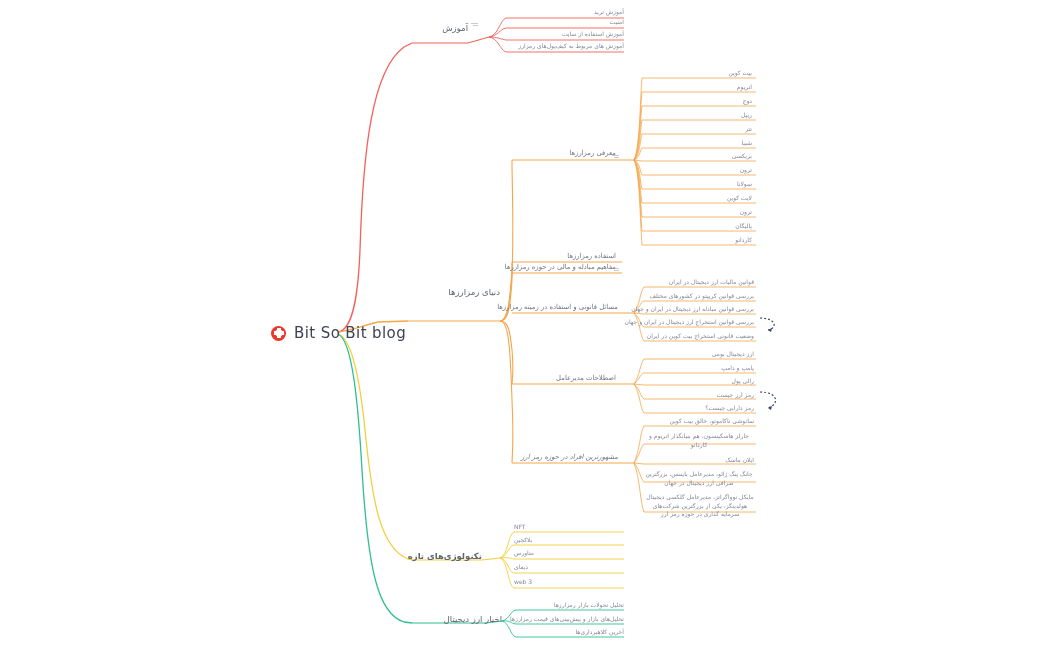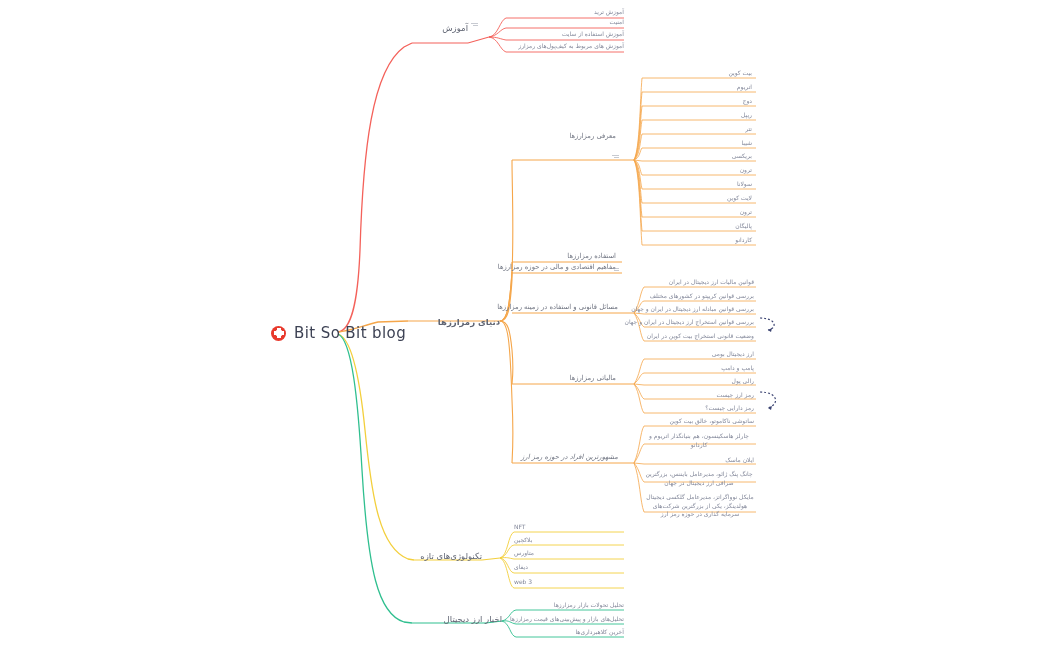--- a/index.html
+++ b/index.html
@@ -165,39 +165,39 @@
   <div class="toggle" style="left:471px;top:21px;">
       <b></b>
       <b></b>
     </div>
 
   <div class="topic l3" style="left:506px;top:8px;width:118px;">آموزش ترید</div>
   <div class="topic l3" style="left:506px;top:18px;width:118px;">امنیت</div>
   <div class="topic l3" style="left:506px;top:30px;width:118px;">آموزش استفاده از سایت</div>
   <div class="topic l3" style="left:506px;top:42px;width:118px;">آموزش های مربوط به کیف‌پول‌های رمزارز</div>
 
-  <div class="topic l1" style="left:408px;top:316px;width:92px;font-weight:bold;">دنیای رمزارزها</div>
-
-  <div class="topic l2" style="left:512px;top:132px;width:104px;">معرفی رمزارزها</div>
+  <div class="topic l1" style="left:408px;top:286px;width:92px;">دنیای رمزارزها</div>
+
+  <div class="topic l2" style="left:512px;top:149px;width:104px;">معرفی رمزارزها</div>
   <div class="toggle" style="left:612px;top:153px;">
       <b></b>
       <b></b>
     </div>
 
   <div class="topic l2" style="left:512px;top:252px;width:104px;">استفاده رمزارزها</div>
 
-  <div class="topic l2" style="left:512px;top:263px;width:104px;">مفاهیم اقتصادی و مالی در حوزه رمزارزها</div>
+  <div class="topic l2" style="left:512px;top:263px;width:104px;">مفاهیم مبادله و مالی در حوزه رمزارزها</div>
   <div class="toggle" style="left:612px;top:266px;">
       <b></b>
       <b></b>
     </div>
 
   <div class="topic l2" style="left:508px;top:303px;width:110px;">مسائل قانونی و استفاده در زمینه رمزارزها</div>
 
-  <div class="topic l2" style="left:512px;top:374px;width:104px;">مالیاتی رمزارزها</div>
+  <div class="topic l2" style="left:512px;top:374px;width:104px;">اصطلاحات مدیرعامل</div>
 
   <div class="topic l2" style="left:510px;top:453px;width:108px;font-style:italic;">مشهورترین افراد در حوزه رمز ارز</div>
 
   <div class="topic l3" style="left:642px;top:69px;width:110px;">بیت کوین</div>
   <div class="topic l3" style="left:642px;top:83px;width:110px;">اتریوم</div>
   <div class="topic l3" style="left:642px;top:97px;width:110px;">دوج</div>
   <div class="topic l3" style="left:642px;top:111px;width:110px;">ریپل</div>
   <div class="topic l3" style="left:642px;top:125px;width:110px;">تتر</div>
   <div class="topic l3" style="left:642px;top:139px;width:110px;">شیبا</div>
   <div class="topic l3" style="left:642px;top:152px;width:110px;">بریکسی</div>
@@ -219,21 +219,21 @@
   <div class="topic l3" style="left:644px;top:377px;width:110px;">رالی پول</div>
   <div class="topic l3" style="left:644px;top:391px;width:110px;">رمز ارز چیست</div>
   <div class="topic l3" style="left:644px;top:404px;width:110px;">رمز دارایی چیست؟</div>
 
   <div class="topic l3" style="left:644px;top:417px;width:110px;">ساتوشی ناکاموتو، خالق بیت کوین</div>
   <div class="topic l3 wrapped" style="left:644px;top:432px;width:110px;">چارلز هاسکینسون، هم بنیانگذار اتریوم و کاردانو</div>
   <div class="topic l3" style="left:644px;top:456px;width:110px;">ایلان ماسک</div>
   <div class="topic l3 wrapped" style="left:644px;top:470px;width:110px;">چانگ پنگ ژائو، مدیرعامل بایننس، بزرگترین صرافی ارز دیجیتال در جهان</div>
   <div class="topic l3 wrapped" style="left:644px;top:493px;width:112px;">مایکل نوواگراتز، مدیرعامل گلکسی دیجیتال هولدینگز، یکی از بزرگترین شرکت‌های سرمایه گذاری در حوزه رمز ارز</div>
 
-  <div class="topic l1" style="left:414px;top:550px;width:68px;">تکنولوژی‌های تازه</div>
+  <div class="topic l1" style="left:414px;top:550px;width:68px;font-weight:bold;">تکنولوژی‌های تازه</div>
 
   <div class="topic l3" style="left:514px;top:523px;width:110px;text-align:left;direction:ltr;">NFT</div>
   <div class="topic l3" style="left:514px;top:536px;width:110px;text-align:left;direction:rtl;">بلاکچین</div>
   <div class="topic l3" style="left:514px;top:549px;width:110px;text-align:left;direction:rtl;">متاورس</div>
   <div class="topic l3" style="left:514px;top:563px;width:110px;text-align:left;direction:rtl;">دیفای</div>
   <div class="topic l3" style="left:514px;top:578px;width:110px;text-align:left;direction:ltr;">web 3</div>
 
   <div class="topic l1" style="left:428px;top:613px;width:74px;">اخبار ارز دیجیتال</div>
 
   <div class="topic l3" style="left:516px;top:601px;width:108px;">تحلیل تحولات بازار رمزارزها</div>

